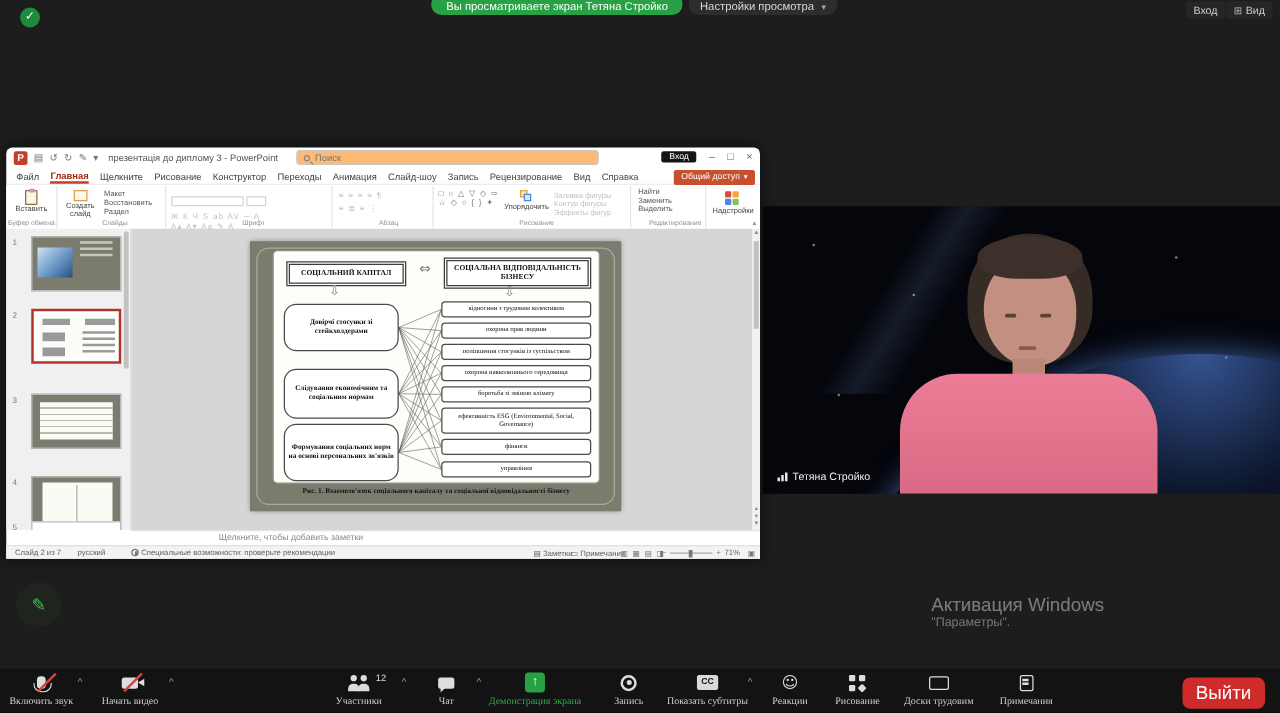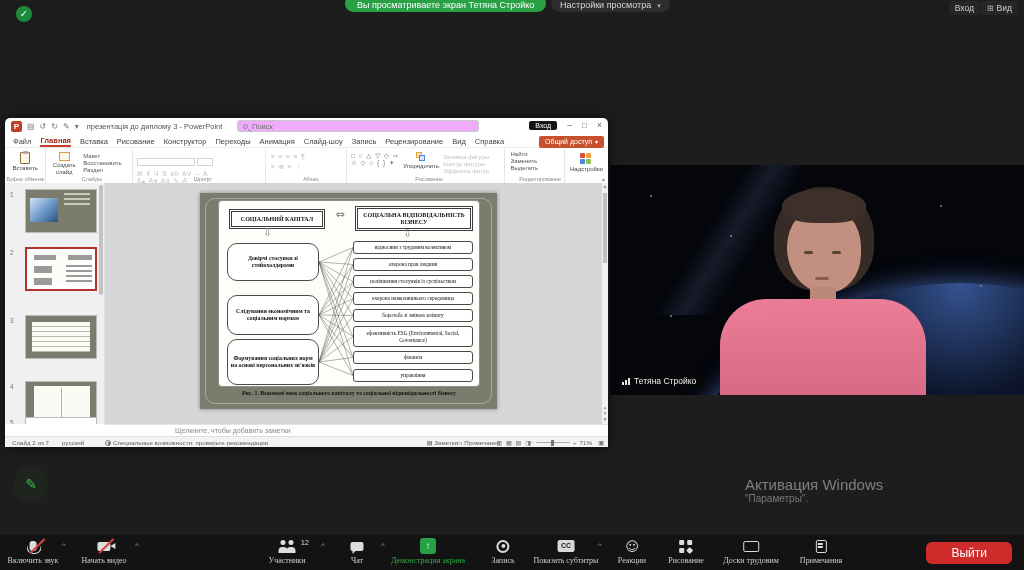--- a/index.html
+++ b/index.html
@@ -23,21 +23,21 @@
 
   
   #ppt { position:absolute; left:5px; top:118px; width:603px; height:329px; background:#fff;
          border-radius:5px 5px 0 0; box-shadow:0 0 14px rgba(0,0,0,.6); font-family:"Liberation Sans",sans-serif; }
   .titlebar { position:absolute; left:0; top:0; width:100%; height:17px; display:flex; align-items:center; padding:0 6px; gap:5px; }
   .ppt-logo { width:11px; height:11px; background:#c2402a; border-radius:2px; color:#fff; font-size:8px; font-weight:bold;
               text-align:center; line-height:11px; }
   .qa-ic { font-size:8px; color:#777; }
   .win-title { font-size:7.5px; color:#555; margin-left:3px; white-space:nowrap; }
   .searchbox { position:absolute; left:232px; top:2px; width:242px; height:12px; border:1px solid #c8c8c8; border-radius:3px;
-               background:#f0abfc; display:flex; align-items:center; padding:0 5px; gap:4px; }
+               background:#fdba74; display:flex; align-items:center; padding:0 5px; gap:4px; }
   .lens { width:5px; height:5px; border:1px solid #888; border-radius:50%; position:relative; flex:0 0 auto; }
   .lens::after { content:""; position:absolute; width:3px; height:1px; background:#888; left:4px; top:5px; transform:rotate(45deg); }
   .searchbox input { border:0; outline:0; background:transparent; font-size:7.5px; color:#555; width:100%; font-family:inherit; }
   .tb-right { position:absolute; right:6px; top:2px; display:flex; align-items:center; gap:10px; }
   .signin-badge { background:#151515; color:#fff; font-size:7px; padding:1px 6px; border-radius:2px; }
   .winctl { font-size:8.5px; color:#666; }
 
   .tabsrow { position:absolute; left:0; top:17px; width:100%; height:13px; display:flex; gap:9px; padding-left:8px;
              align-items:center; border-bottom:1px solid #ececec; }
   .rtab { font-size:7.5px; color:#444; white-space:nowrap; }
@@ -192,21 +192,21 @@
   .ic-cc { width:17px; height:12px; background:#d9d9d9; border-radius:2px; color:#181818; font-size:7px; font-weight:bold;
            text-align:center; line-height:12px; }
   .ic-smile { font-size:13px; color:#ddd; line-height:13px; font-family:"DejaVu Sans",sans-serif; }
   .ic-apps { position:relative; width:13px; height:13px; }
   .ic-apps i { position:absolute; width:5px; height:5px; background:#ddd; border-radius:1px; }
   .a1{left:0;top:0;} .a2{right:0;top:0;} .a3{left:0;bottom:0;} .a4{right:0;bottom:0;transform:rotate(45deg);}
   .ic-board { width:16px; height:11px; border:1.5px solid #ddd; border-radius:2px; }
   .ic-doc { width:11px; height:13px; border:1.5px solid #ddd; border-radius:2px; position:relative; }
   .ic-doc::after { content:""; position:absolute; left:1.5px; top:2.5px; width:5px; height:1.5px; background:#ddd;
                    box-shadow:0 3px 0 #ddd; }
-  .leave-btn { position:absolute; right:12px; top:7px; background:#cf2b2b; color:#fff; font-size:12px; padding:4px 25px;
+  .leave-btn { position:absolute; right:12px; top:7px; background:#cf2b2b; color:#fff; font-size:15px; padding:4px 11px;
                border-radius:6px; }
 </style>
 </head>
 <body>
 
 <div id="stage">
 
   <div class="shield">✓</div>
   <div class="banner-pill">Вы просматриваете экран Тетяна Стройко</div>
   <div class="view-settings">
@@ -234,21 +234,21 @@
         <span class="signin-badge">Вход</span>
         <span class="winctl">–</span>
         <span class="winctl">□</span>
         <span class="winctl">×</span>
       </div>
     </div>
 
     <div class="tabsrow">
       <span class="rtab">Файл</span>
       <span class="rtab active">Главная</span>
-      <span class="rtab">Вставка</span>
+      <span class="rtab">Щелкните</span>
       <span class="rtab">Рисование</span>
       <span class="rtab">Конструктор</span>
       <span class="rtab">Переходы</span>
       <span class="rtab">Анимация</span>
       <span class="rtab">Слайд-шоу</span>
       <span class="rtab">Запись</span>
       <span class="rtab">Рецензирование</span>
       <span class="rtab">Вид</span>
       <span class="rtab">Справка</span>
     </div>

